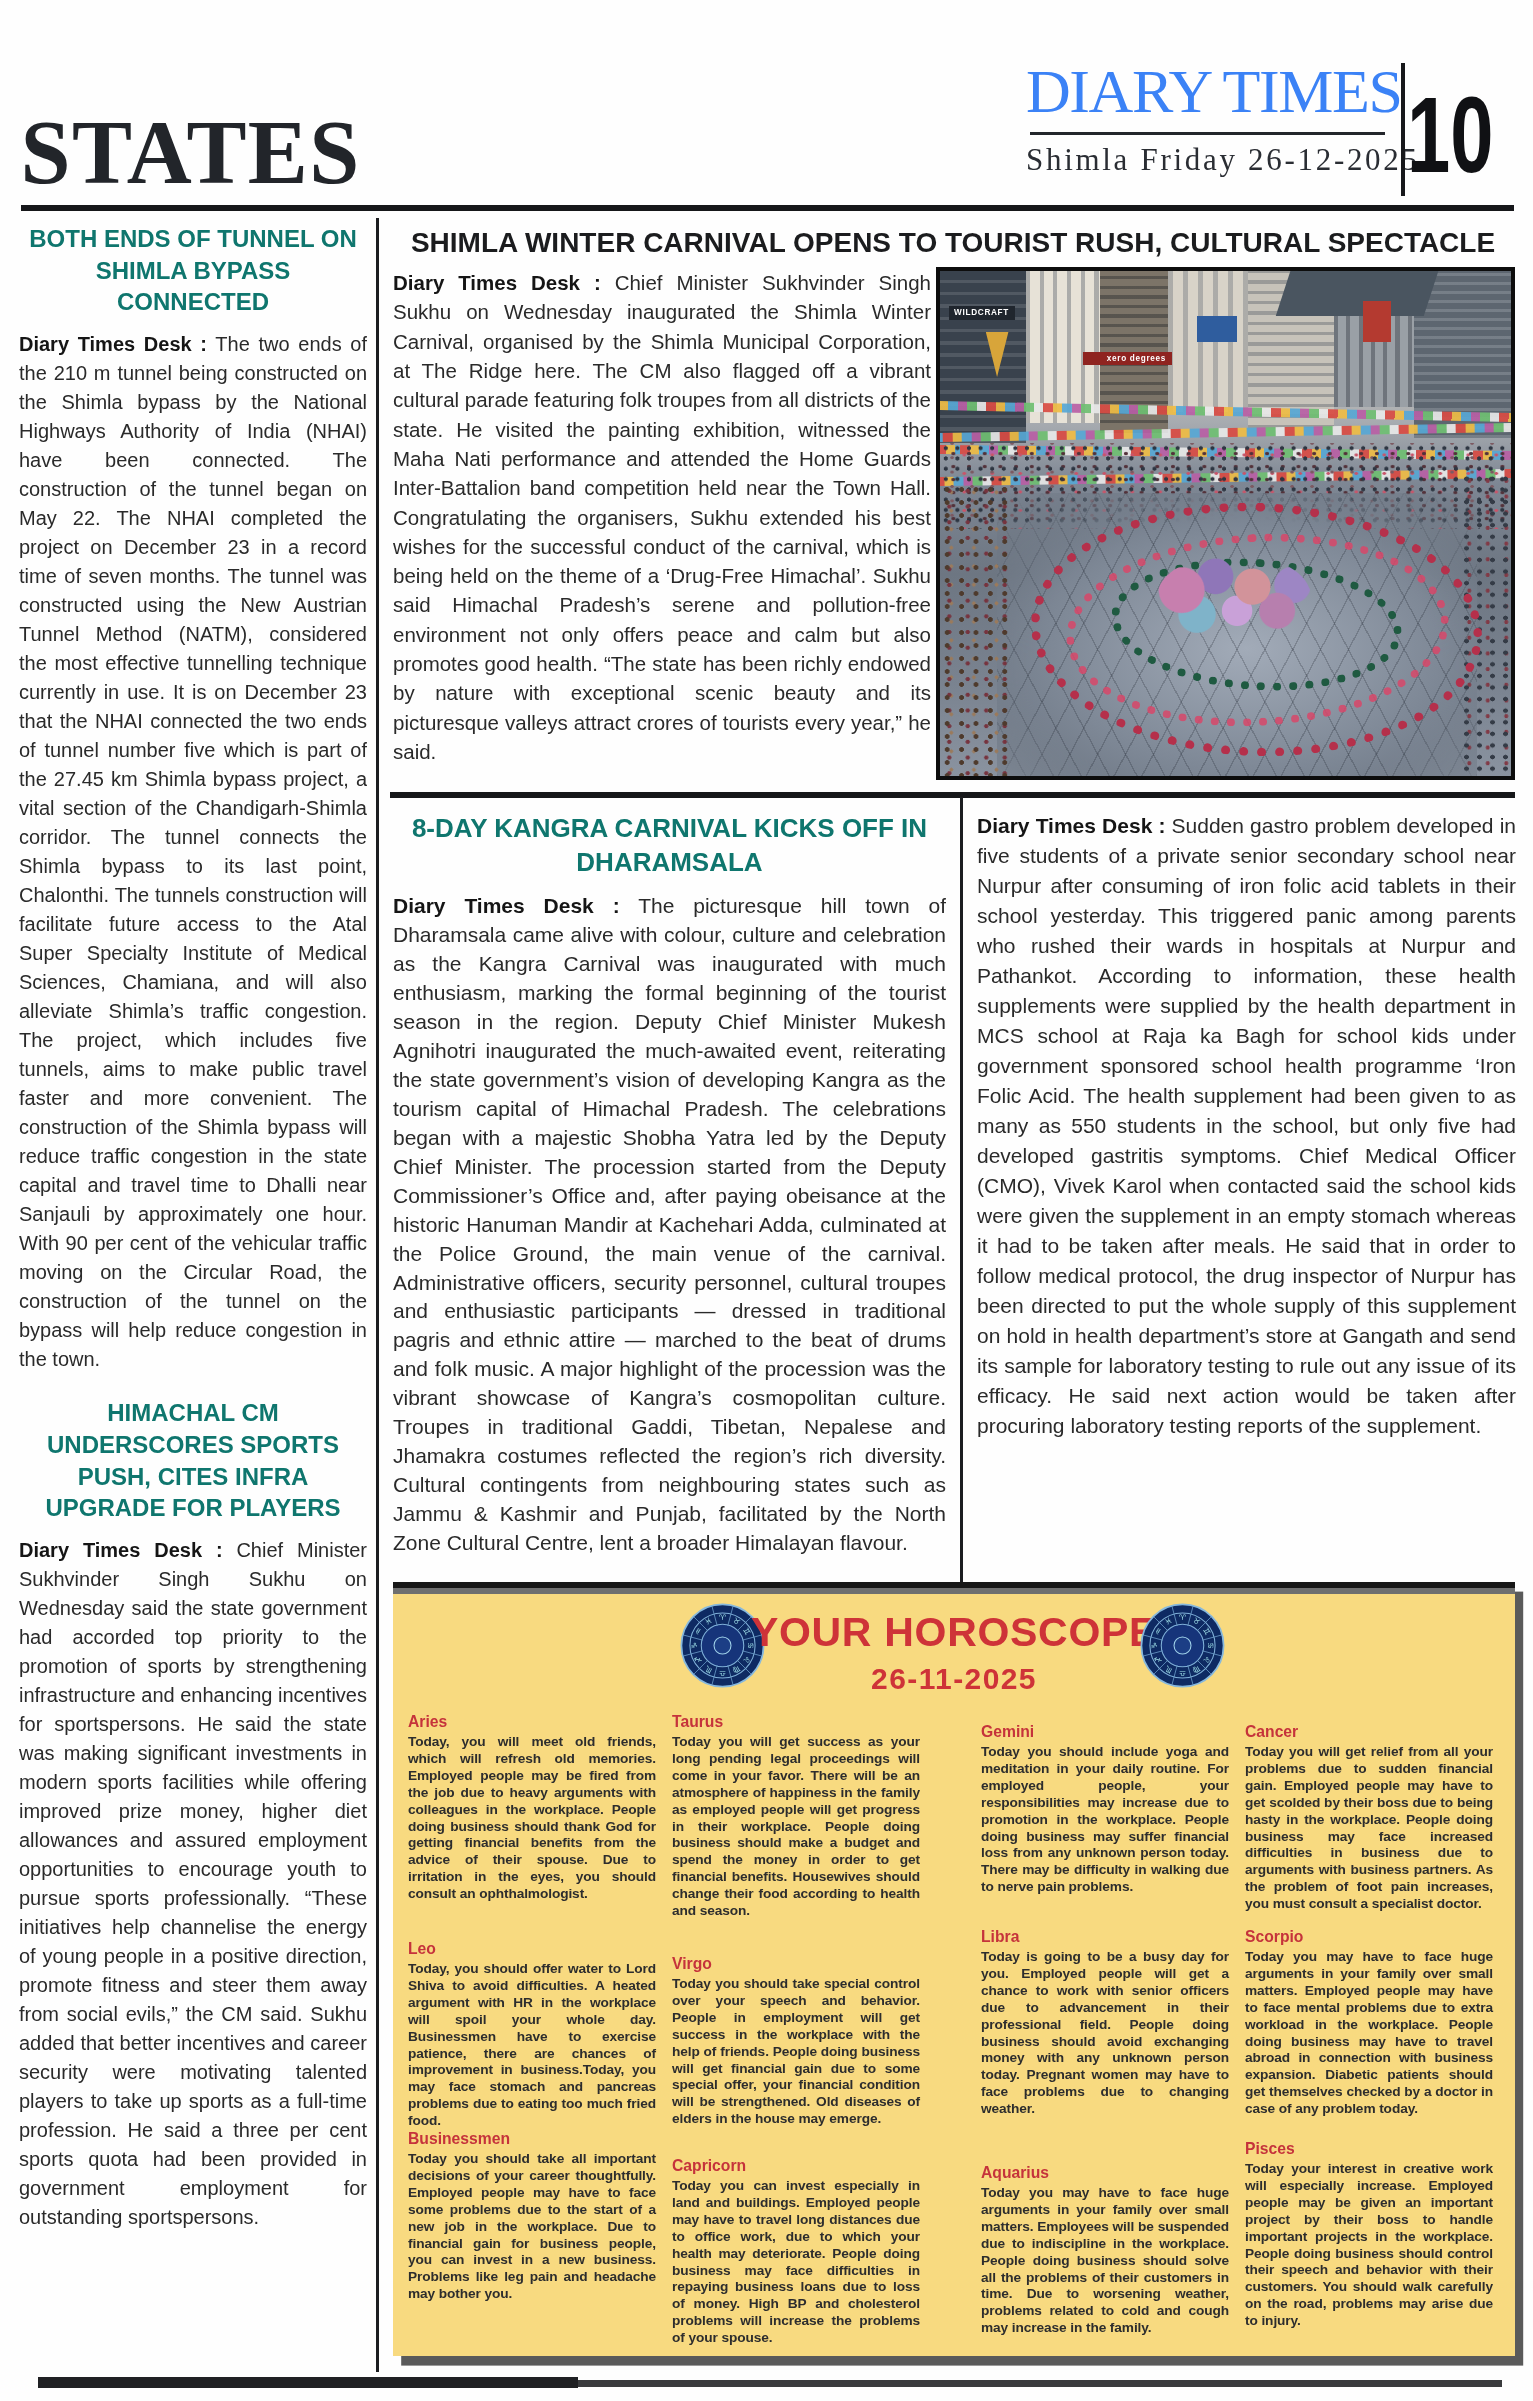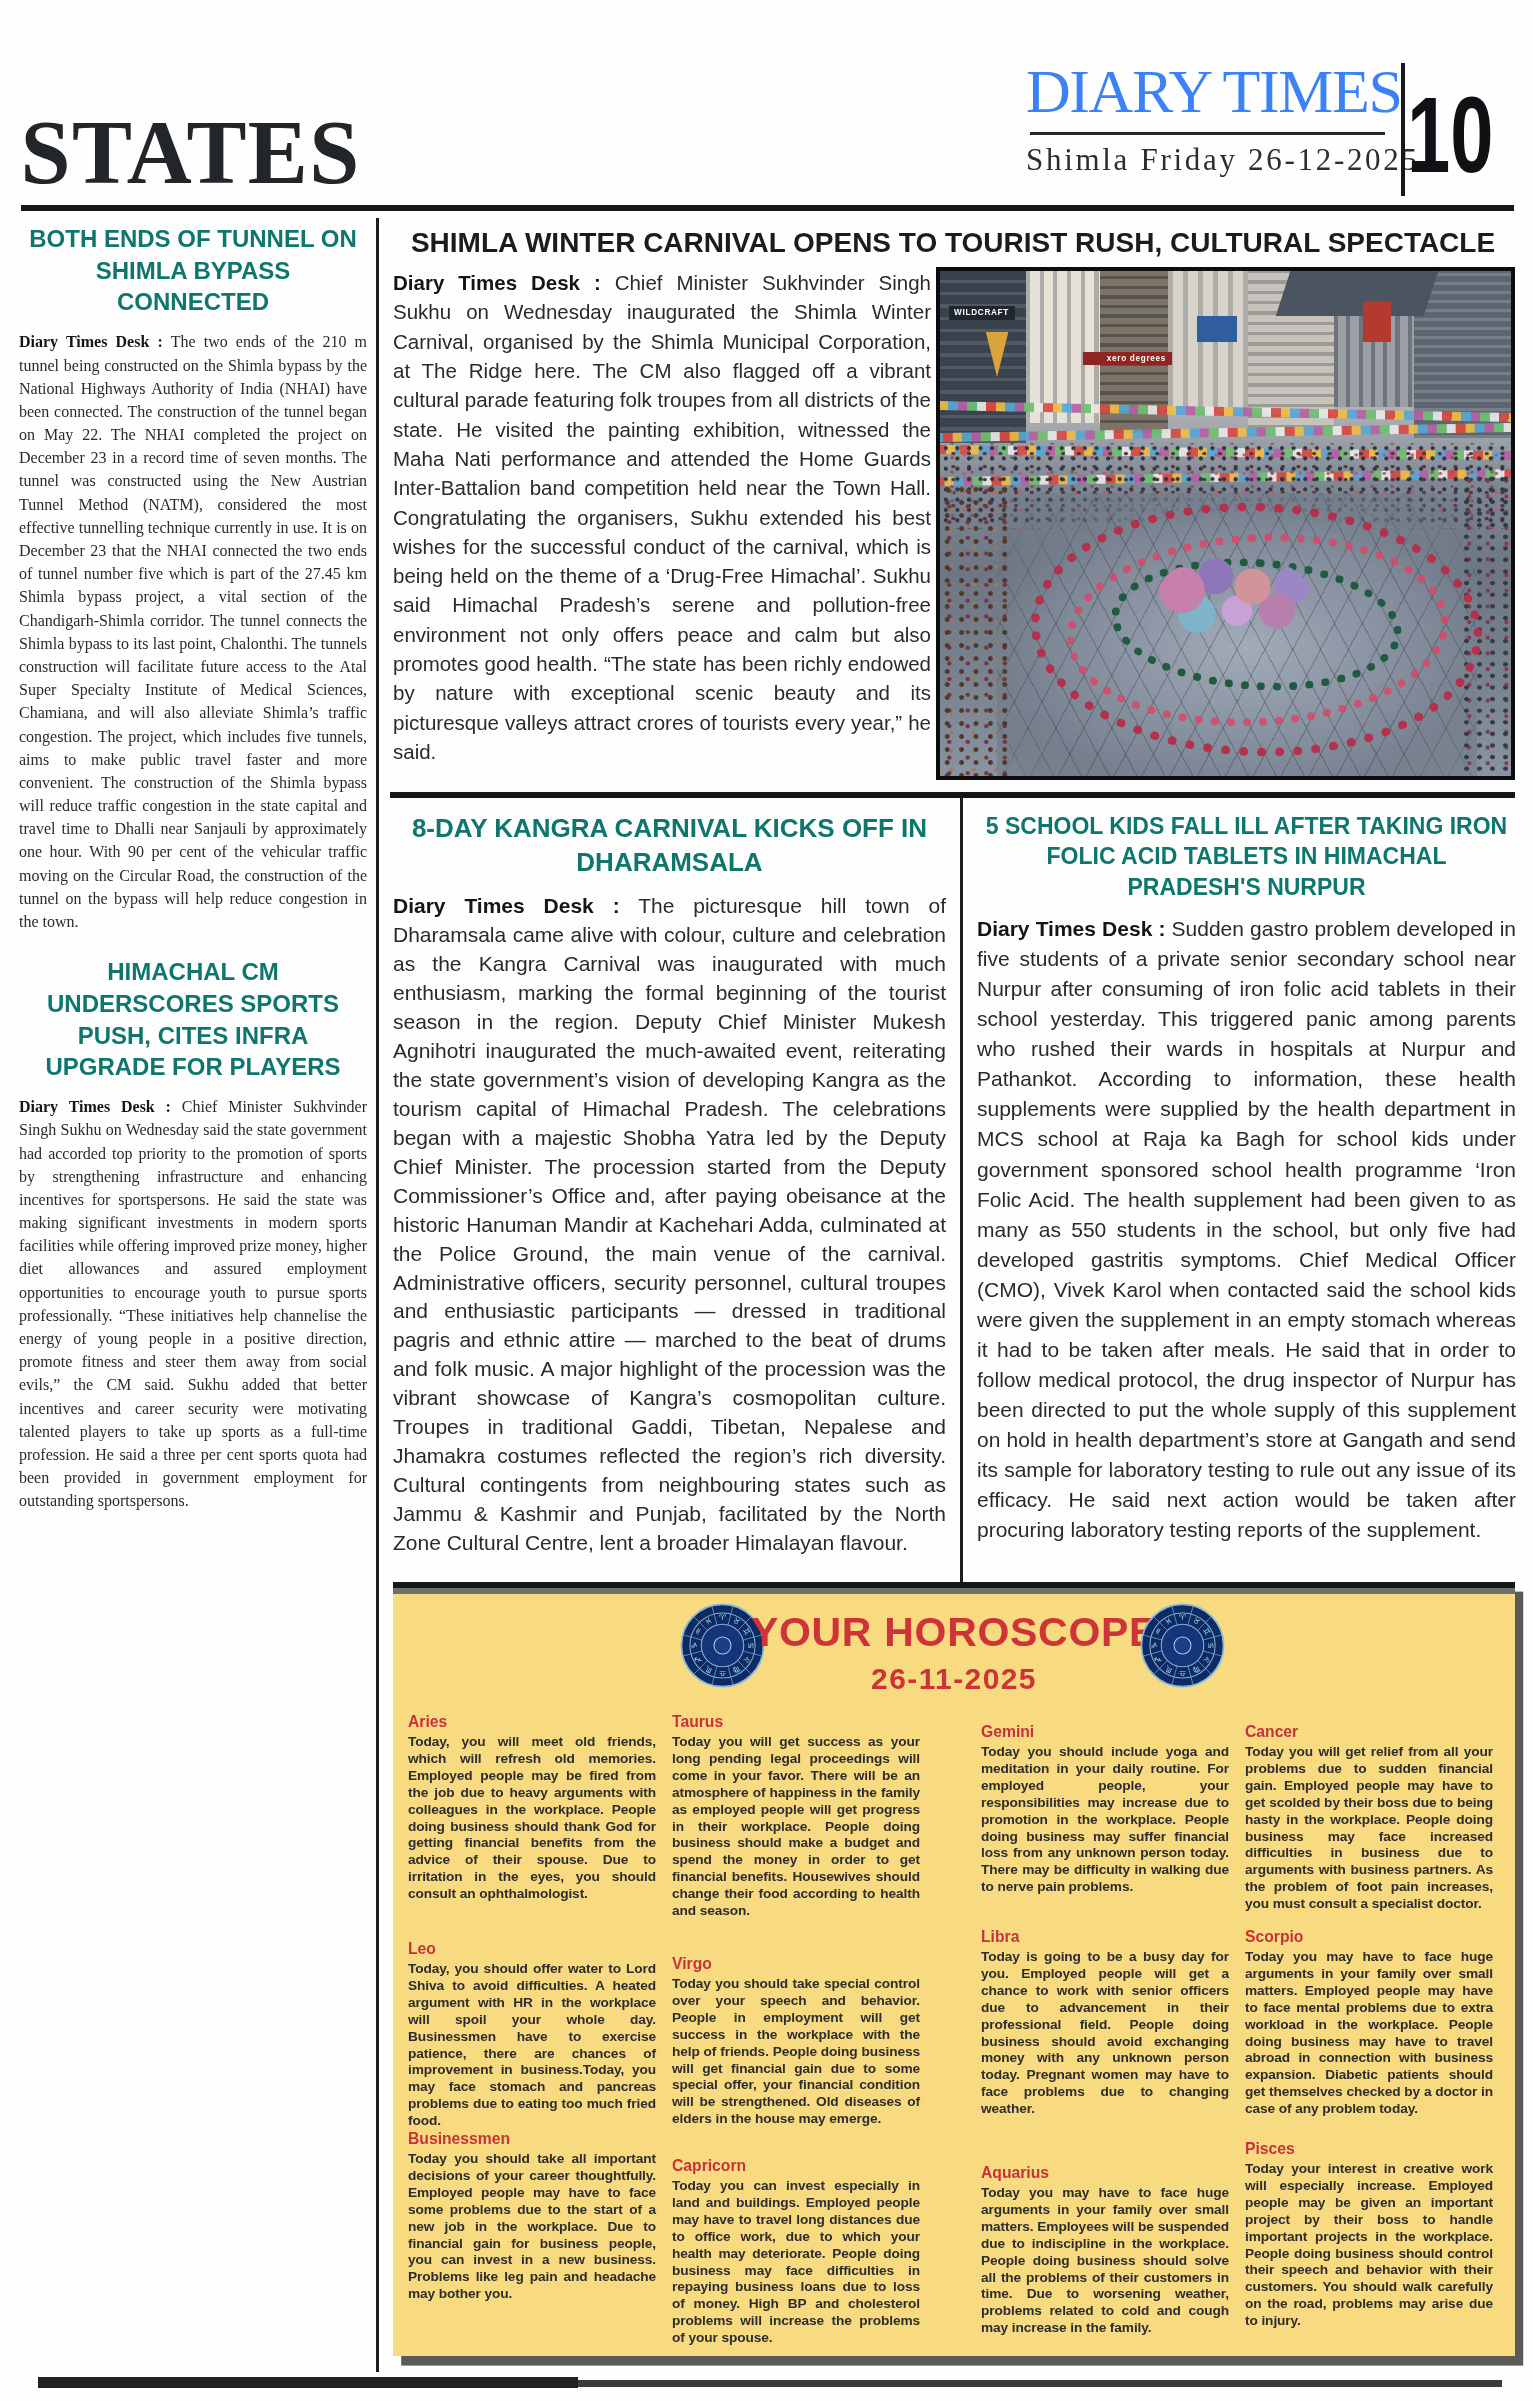--- a/index.html
+++ b/index.html
@@ -21,21 +21,21 @@
   .header-rule{left:20.5px;top:205px;width:1493px;height:6.2px;}
 
   
   .headline{margin:0 0 12.3px 0;font-weight:bold;color:#0f766e;text-align:center;line-height:1.32;}
   .body{margin:0;text-align:justify;color:#2a2a2a;}
   .lead{font-weight:bold;color:#151515;}
 
   
   .col-left{position:absolute;left:19px;top:223px;width:348px;height:2148px;overflow:hidden;}
   .col-left .headline{font-size:24px;}
-  .col-left .body{font-size:16px;line-height:1.45;font-family:Liberation Serif, serif;}
+  .col-left .body{font-size:20px;line-height:1.45;}
   .col-left article + article{margin-top:23px;}
   .left-vrule{position:absolute;left:376px;top:218px;width:2.7px;height:2154px;background:#1c1d20;}
 
   
   .carnival-headline{position:absolute;left:390px;top:226px;width:1126px;margin:0;text-align:center;
     font-size:28px;font-weight:bold;color:#1b1c1e;line-height:1.2;}
   .carnival-text{position:absolute;left:393px;top:268px;width:538px;height:514px;overflow:hidden;}
   .carnival-text .body{font-size:20.5px;line-height:1.43;}
 
   
@@ -204,21 +204,20 @@
 
   <div class="rule mid-rule"></div>
   <div class="mid-vrule"></div>
 
   <div class="col-kangra">
     <h2 class="headline">8-DAY KANGRA CARNIVAL KICKS OFF IN DHARAMSALA</h2>
     <p class="body"><span class="lead">Diary Times Desk :</span> <span>The picturesque hill town of Dharamsala came alive with colour, culture and celebration as the Kangra Carnival was inaugurated with much enthusiasm, marking the formal beginning of the tourist season in the region. Deputy Chief Minister Mukesh Agnihotri inaugurated the much-awaited event, reiterating the state government’s vision of developing Kangra as the tourism capital of Himachal Pradesh. The celebrations began with a majestic Shobha Yatra led by the Deputy Chief Minister. The procession started from the Deputy Commissioner’s Office and, after paying obeisance at the historic Hanuman Mandir at Kachehari Adda, culminated at the Police Ground, the main venue of the carnival. Administrative officers, security personnel, cultural troupes and enthusiastic participants — dressed in traditional pagris and ethnic attire — marched to the beat of drums and folk music. A major highlight of the procession was the vibrant showcase of Kangra’s cosmopolitan culture. Troupes in traditional Gaddi, Tibetan, Nepalese and Jhamakra costumes reflected the region’s rich diversity. Cultural contingents from neighbouring states such as Jammu &amp; Kashmir and Punjab, facilitated by the North Zone Cultural Centre, lent a broader Himalayan flavour.</span></p>
   </div>
 
   <div class="col-nurpur">
-    <h2 class="headline">5 SCHOOL KIDS FALL ILL AFTER TAKING IRON FOLIC ACID TABLETS IN HIMACHAL PRADESH'S NURPUR</h2>
     <p class="body"><span class="lead">Diary Times Desk :</span> <span>Sudden gastro problem developed in five students of a private senior secondary school near Nurpur after consuming of iron folic acid tablets in their school yesterday. This triggered panic among parents who rushed their wards in hospitals at Nurpur and Pathankot. According to information, these health supplements were supplied by the health department in MCS school at Raja ka Bagh for school kids under government sponsored school health programme ‘Iron Folic Acid. The health supplement had been given to as many as 550 students in the school, but only five had developed gastritis symptoms. Chief Medical Officer (CMO), Vivek Karol when contacted said the school kids were given the supplement in an empty stomach whereas it had to be taken after meals. He said that in order to follow medical protocol, the drug inspector of Nurpur has been directed to put the whole supply of this supplement on hold in health department’s store at Gangath and send its sample for laboratory testing to rule out any issue of its efficacy. He said next action would be taken after procuring laboratory testing reports of the supplement.</span></p>
   </div>
 
   <section class="horoscope">
     <svg class="wheel wheel-left" viewBox="0 0 120 120" aria-hidden="true">
       <circle cx="60" cy="60" r="58" fill="#0e2a63" stroke="#86b8dd" stroke-width="2.5"></circle>
       <circle cx="60" cy="60" r="46" fill="none" stroke="#7fb0d8" stroke-width="1.5"></circle>
       <circle cx="60" cy="60" r="30" fill="#16347a" stroke="#7fb0d8" stroke-width="1.5"></circle>
       <circle cx="60" cy="60" r="12" fill="#1c3e85" stroke="#9fd0e8" stroke-width="1.5"></circle>
       <g stroke="#6fa3cf" stroke-width="1">

